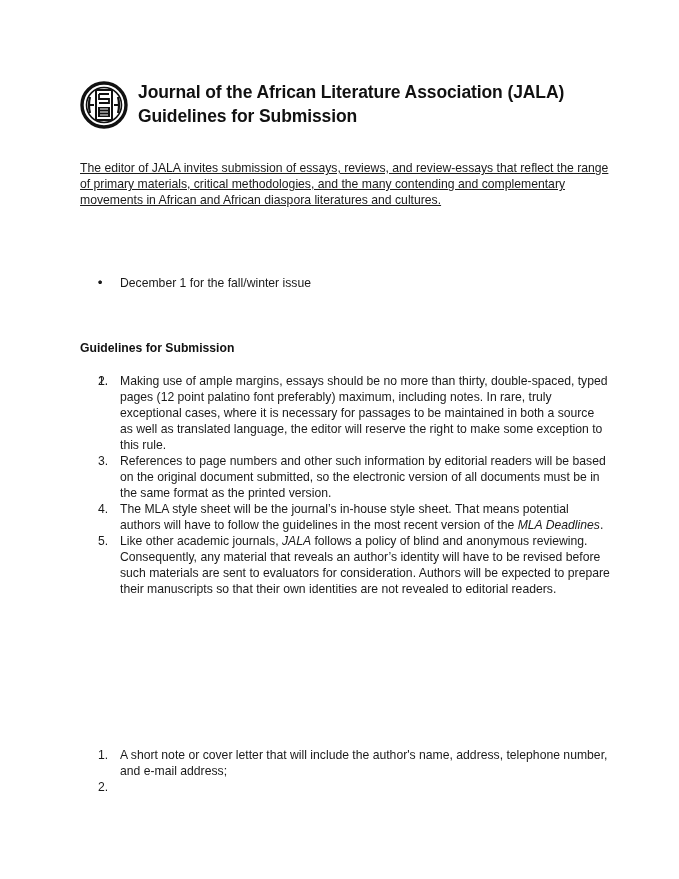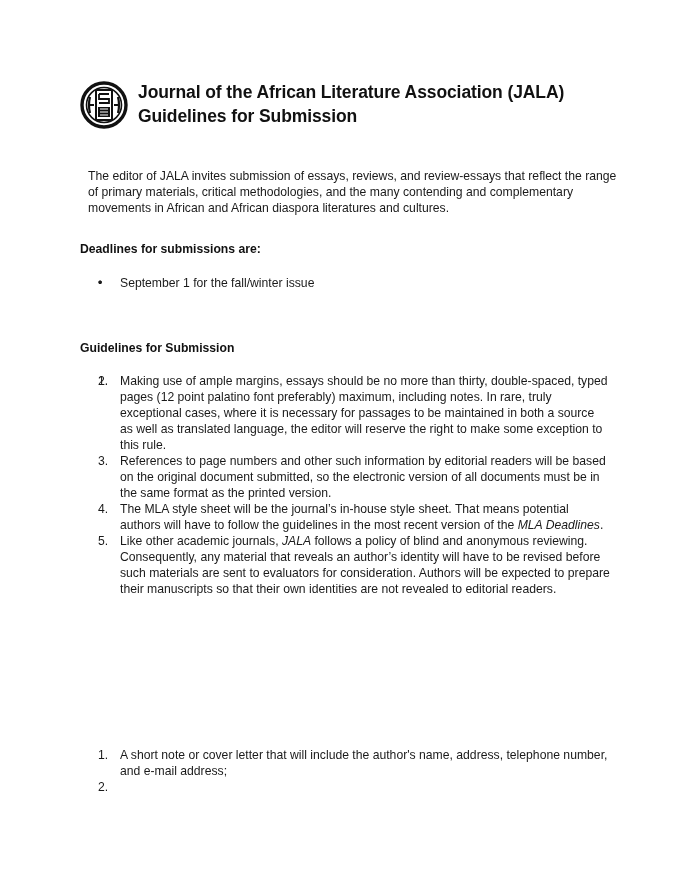--- a/index.html
+++ b/index.html
@@ -126,31 +126,30 @@
       <path d="M19 13 L29 13 M19 13 L19 18 L29 18 L29 22 L19 22" fill="none" stroke="#111" stroke-width="1.8"></path>
       <rect x="18" y="26" width="12" height="10" fill="#111"></rect>
       <path d="M20 28 L28 28 M20 31 L28 31 M20 34 L28 34" stroke="#fff" stroke-width="1"></path>
     </svg>
     <div class="title-block">
       <div class="title-line">Journal of the African Literature Association (JALA)</div>
       <div class="title-line">Guidelines for Submission</div>
     </div>
   </div>
 
-  <p class="intro" style="margin:8px;">The editor of JALA invites submission of essays, reviews, and review-essays that reflect the range of primary materials, critical methodologies, and the many contending and complementary movements in African and African diaspora literatures and cultures.</p>
+  <p class="intro" style="margin:0;text-decoration:underline;">The editor of JALA invites submission of essays, reviews, and review-essays that reflect the range of primary materials, critical methodologies, and the many contending and complementary movements in African and African diaspora literatures and cultures.</p>
 
-  <div class="section-heading" style="top:241px;">Deadlines for submissions are:</div>
 
   <ul class="bullets">
     <li>
       <span class="marker">•</span>
     </li>
     <li>
       <span class="marker">•</span>
-      <span>September 1 for the fall/winter issue</span>
+      <span>December 1 for the fall/winter issue</span>
     </li>
   </ul>
 
   <div class="section-heading" style="top:340px;">Guidelines for Submission</div>
 
   <ol class="numbered" style="top:373px;">
     <li>
       <span class="marker">1.</span>
     </li>
     <li>

